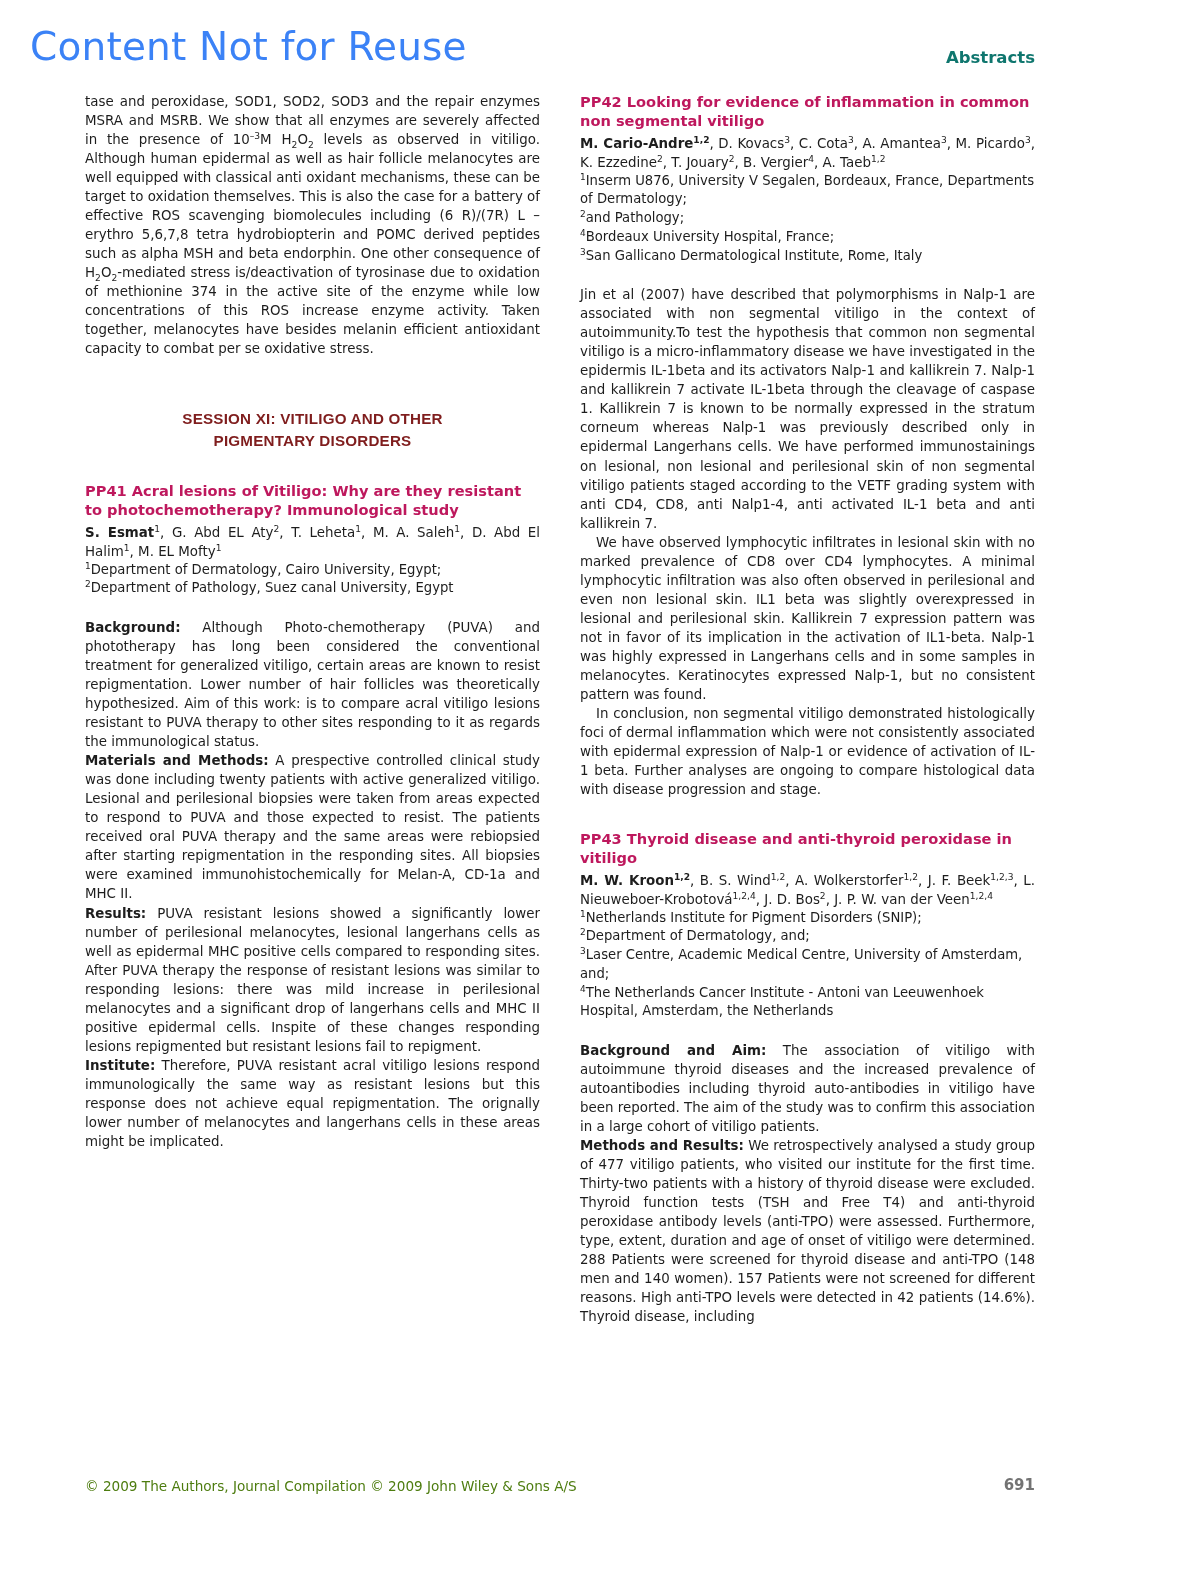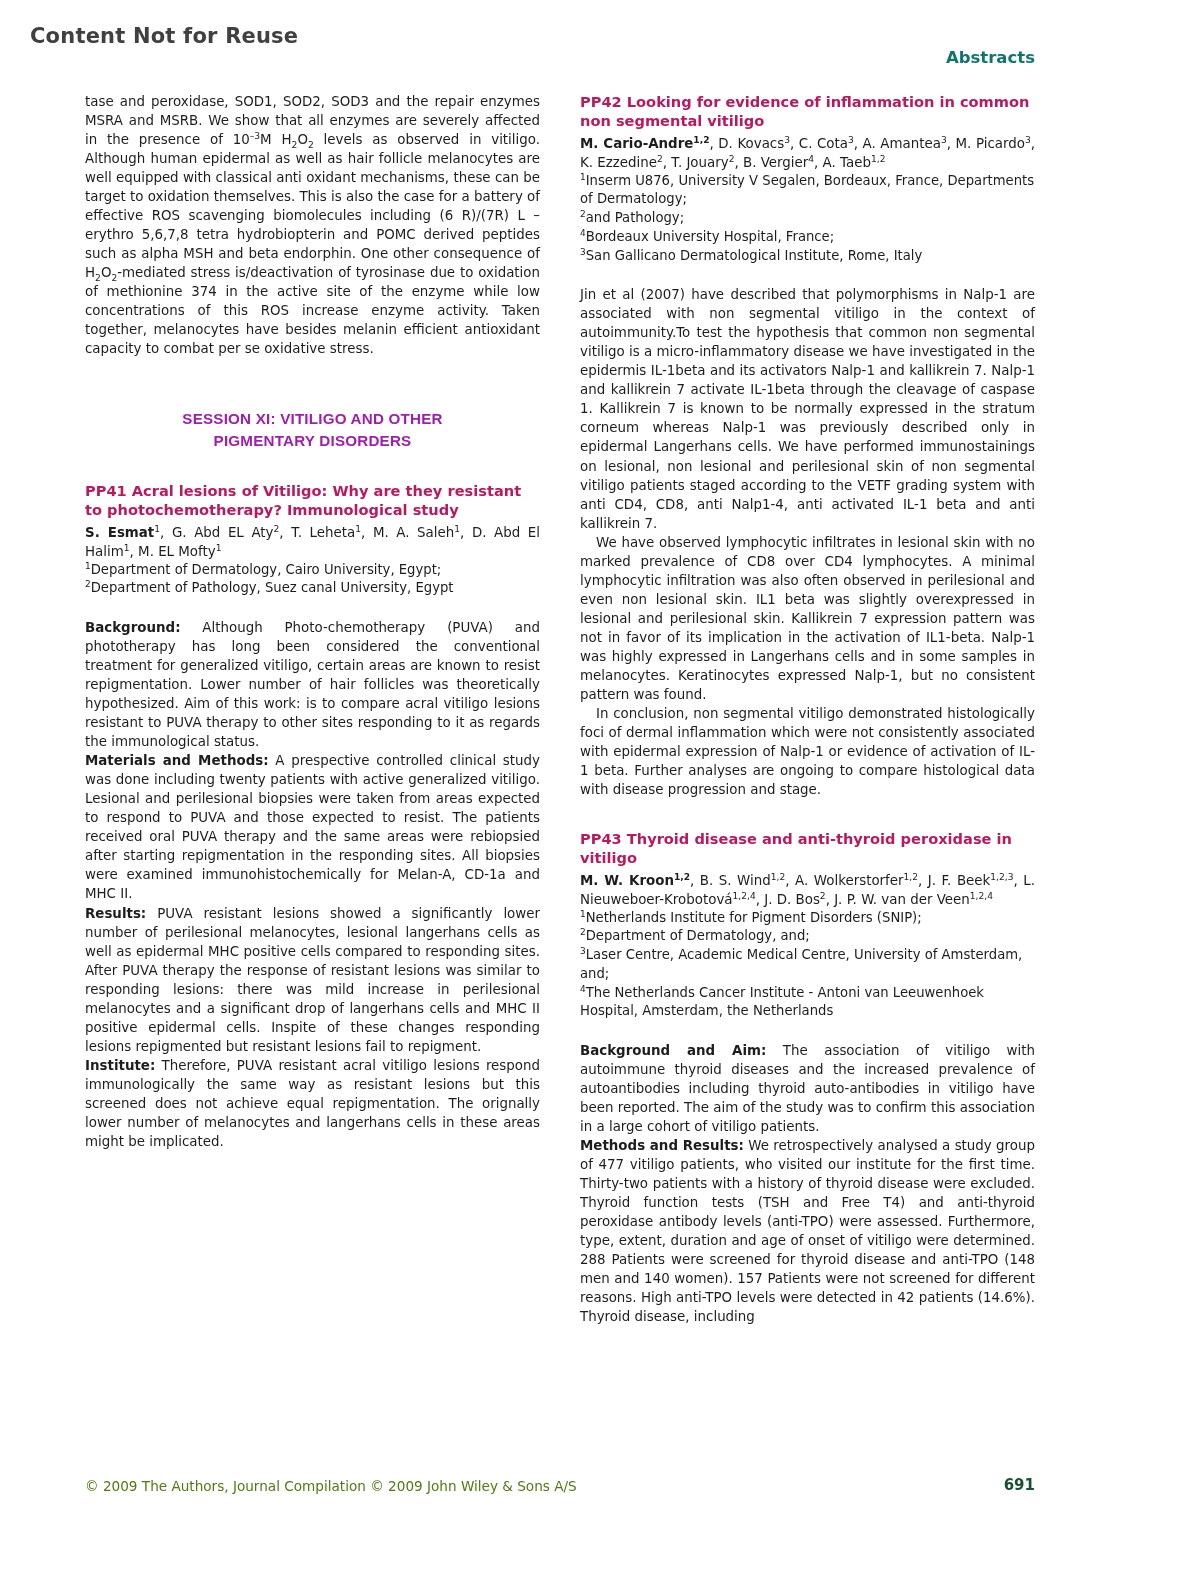--- a/index.html
+++ b/index.html
@@ -20,25 +20,24 @@
     left: 0; top: 0;
     width: 1200px;
     height: 1578px;
   }
 
   
   .watermark {
     position: absolute;
     left: 30px;
     top: 24px;
-    font-size: 21px;
-    color: #404040;
+    font-size: 39px;
+    color: #3b82f6;
     letter-spacing: 0.2px;
     font-family: "DejaVu Sans", sans-serif;
-    font-weight: bold;
   }
   .running-head {
     position: absolute;
     right: 165px;
     top: 48px;
     font-size: 16.5px;
     font-weight: bold;
     color: #0f766e;
   }
 
@@ -61,21 +60,21 @@
   .indent { text-indent: 16px; }
   .gap-md { height: 20px; }
   .gap-lg { height: 30px; }
 
   .session-title {
     text-align: center;
     font-weight: bold;
     font-size: 15.2px;
     line-height: 1.4;
     letter-spacing: 0.2px;
-    color: #a21caf;
+    color: #7f1d1d;
     font-family: "Liberation Sans", sans-serif;
   }
 
   .abs-title {
     font-weight: bold;
     font-size: 14.6px;
     line-height: 1.32;
     color: #be185d;
     text-align: left;
   }
@@ -101,21 +100,21 @@
     top: 1478px;
     font-size: 13.6px;
     color: #4d7c0f;
   }
   .pageno {
     position: absolute;
     right: 165px;
     top: 1476px;
     font-size: 15px;
     font-weight: bold;
-    color: #14532d;
+    color: #737373;
   }
 </style>
 </head>
 <body>
 
 <div class="page">
 
   <div class="watermark">Content Not for Reuse</div>
   <div class="running-head">Abstracts</div>
 
@@ -141,21 +140,21 @@
     <div class="affil"><sup>2</sup>Department of Pathology, Suez canal University, Egypt</div>
 
     <div class="gap-md"></div>
 
     <p class="para"><span class="lead">Background:</span><span> Although Photo-chemotherapy (PUVA) and phototherapy has long been considered the conventional treatment for generalized vitiligo, certain areas are known to resist repigmentation. Lower number of hair follicles was theoretically hypothesized. Aim of this work: is to compare acral vitiligo lesions resistant to PUVA therapy to other sites responding to it as regards the immunological status.</span></p>
 
     <p class="para"><span class="lead">Materials and Methods:</span><span> A prespective controlled clinical study was done including twenty patients with active generalized vitiligo. Lesional and perilesional biopsies were taken from areas expected to respond to PUVA and those expected to resist. The patients received oral PUVA therapy and the same areas were rebiopsied after starting repigmentation in the responding sites. All biopsies were examined immunohistochemically for Melan-A, CD-1a and MHC II.</span></p>
 
     <p class="para"><span class="lead">Results:</span><span> PUVA resistant lesions showed a significantly lower number of perilesional melanocytes, lesional langerhans cells as well as epidermal MHC positive cells compared to responding sites. After PUVA therapy the response of resistant lesions was similar to responding lesions: there was mild increase in perilesional melanocytes and a significant drop of langerhans cells and MHC II positive epidermal cells. Inspite of these changes responding lesions repigmented but resistant lesions fail to repigment.</span></p>
 
-    <p class="para"><span class="lead">Institute:</span><span> Therefore, PUVA resistant acral vitiligo lesions respond immunologically the same way as resistant lesions but this screened does not achieve equal repigmentation. The orignally lower number of melanocytes and langerhans cells in these areas might be implicated.</span></p>
+    <p class="para"><span class="lead">Institute:</span><span> Therefore, PUVA resistant acral vitiligo lesions respond immunologically the same way as resistant lesions but this response does not achieve equal repigmentation. The orignally lower number of melanocytes and langerhans cells in these areas might be implicated.</span></p>
 
   </div>
 
   <div class="col col-right">
 
     <div class="abs-title">PP42 Looking for evidence of inflammation in common non segmental vitiligo</div>
 
     <div class="authors"><b>M. Cario-Andre<sup>1,2</sup></b>, D. Kovacs<sup>3</sup>, C. Cota<sup>3</sup>, A. Amantea<sup>3</sup>, M. Picardo<sup>3</sup>, K. Ezzedine<sup>2</sup>, T. Jouary<sup>2</sup>, B. Vergier<sup>4</sup>, A. Taeb<sup>1,2</sup></div>
 
     <div class="affil"><sup>1</sup>Inserm U876, University V Segalen, Bordeaux, France, Departments of Dermatology;</div>

